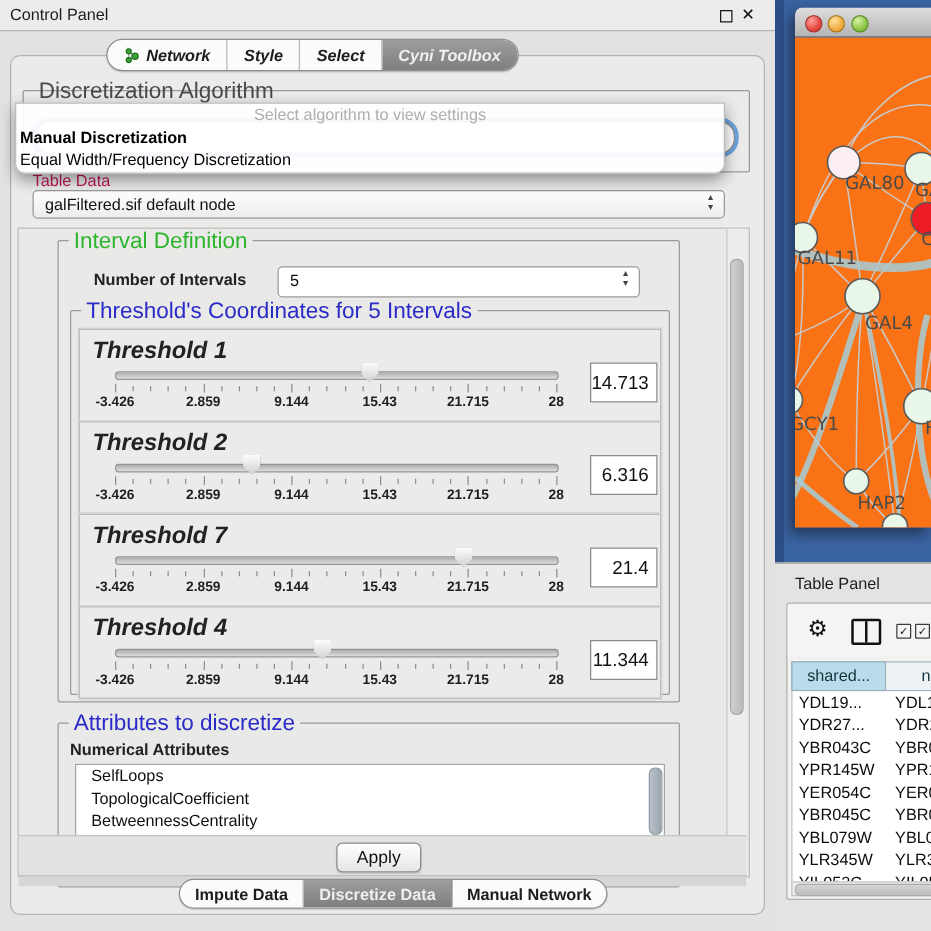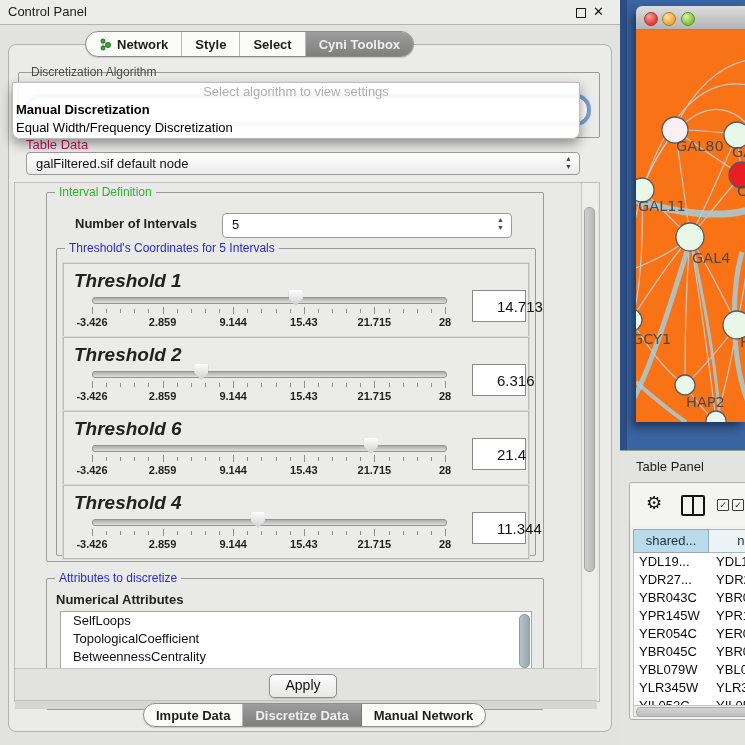--- a/index.html
+++ b/index.html
@@ -15,27 +15,27 @@
 
   .cp-body{left:8px;top:44px;width:602px;height:686px;background:#ebebea;border:1px solid #b2b2b2;border-radius:8px;}
 
   
   .seg{display:flex;height:24px;background:#fbfbfa;border:1px solid #8f8f8f;border-radius:13px;overflow:hidden;
        box-shadow:0 1px 1px rgba(0,0,0,.15);}
   .seg .tab{display:flex;align-items:center;gap:5px;padding:0 13px;font-size:13px;font-weight:600;color:#1d1d1d;
        border-right:1px solid #b9b9b9;cursor:default;white-space:nowrap;}
   .seg .tab:last-child{border-right:none;}
   .seg .tab.sel{background:linear-gradient(#9d9d9d,#7f7f7f);color:#efefef;border-right-color:#777;}
-  .tabbar{left:85px;top:31px;}
+  .tabbar{left:85px;top:31px;font-style:italic;}
   .bottombar{left:143px;top:703px;height:22px;}
   .bottombar .tab{padding:0 12px;}
 
   
   .group{border:1px solid #9a9a9a;border-radius:2px;}
-  .gtitle{position:absolute;top:-8px;left:8px;padding:0 4px;font-size:12px;background:#e9e9e8;line-height:15px;}
+  .gtitle{position:absolute;top:-8px;left:8px;padding:0 4px;font-size:18px;background:#e9e9e8;line-height:15px;}
   .gt-green{color:#2db52d;}
   .gt-blue{color:#2a2ac8;}
   .gt-gray{color:#4a4a4a;background:transparent;}
 
   .algo-group{left:18px;top:72px;width:580px;height:64px;background:#ebebea;}
   .algo-combo{left:28px;top:97px;width:558px;height:24px;background:#fff;border:1px solid #8a8a8a;border-radius:12px;
       box-shadow:0 0 0 3px rgba(88,149,220,.85);}
   .td-label{left:26px;top:137px;font-size:13px;color:#be185d;}
   .combo{background:linear-gradient(#ffffff,#ececec);border:1px solid #9a9a9a;border-radius:4px;
          font-size:13px;line-height:20px;color:#111;}
@@ -69,21 +69,21 @@
   .track{position:absolute;left:28px;top:33px;width:353px;height:5px;border-radius:3px;
          background:linear-gradient(#adadad,#dedede);border:1px solid #949494;}
   .thumb{position:absolute;top:26px;width:14px;height:16px;
          background:linear-gradient(#fdfdfd,#cfcfcf);
          clip-path:polygon(8% 0,92% 0,100% 10%,100% 55%,50% 100%,0 55%,0 10%);
          filter:drop-shadow(0 0 1px #777);}
   .tick{position:absolute;top:45px;width:1px;height:4px;background:#8e8e8e;}
   .tick.major{top:43px;height:7px;}
   .ticklab{position:absolute;top:52px;transform:translateX(-50%);font-size:11px;font-weight:bold;color:#1f1f1f;white-space:nowrap;}
   .vbox{position:absolute;left:408px;top:26px;width:54px;height:32px;background:#fff;border:1px solid #8a8a8a;
-        font-size:15px;line-height:32px;text-align:right;padding-right:6px;box-sizing:border-box;color:#111;padding-left:24px;}
+        font-size:15px;line-height:32px;text-align:right;padding-right:6px;box-sizing:border-box;color:#111;}
 
   .attr-group{left:46px;top:578px;width:496px;height:130px;}
   .attr-list-label{left:56px;top:592px;font-size:13px;font-weight:bold;}
   .attr-list{left:60px;top:611px;width:470px;height:57px;background:#fff;border:1px solid #a6a6a6;overflow:hidden;}
   .litem{padding-left:12px;font-size:13px;line-height:18px;color:#111;white-space:nowrap;}
   .attr-sb{position:absolute;right:1px;top:2px;width:9px;height:52px;border-radius:5px;
            background:linear-gradient(90deg,#b9c2ca,#9aa6b0);border:1px solid #8e9aa4;}
 
   .bottom-strip{left:15px;top:668px;width:582px;height:32px;background:#e2e2e0;border-top:1px solid #c4c4c3;}
   .bottom-inset{left:15px;top:700px;width:582px;height:8px;background:#d6d6d4;border-top:1px solid #c0c0bf;}
@@ -271,21 +271,21 @@
         <div class="tick major" style="left: 381px;"></div>
         <div class="ticklab" style="left: 28px;">-3.426</div>
         <div class="ticklab" style="left: 98.6px;">2.859</div>
         <div class="ticklab" style="left: 169.2px;">9.144</div>
         <div class="ticklab" style="left: 239.8px;">15.43</div>
         <div class="ticklab" style="left: 310.4px;">21.715</div>
         <div class="ticklab" style="left: 381px;">28</div>
         <div class="vbox">6.316</div>
       </div>
       <div class="throw" style="top: 162px;">
-        <div class="tlabel">Threshold 6</div>
+        <div class="tlabel">Threshold 7</div>
         <div class="track"></div>
         <div class="thumb" style="left: 299.864px;"></div>
         <div class="tick major" style="left: 28px;"></div>
         <div class="tick" style="left: 42.12px;"></div>
         <div class="tick" style="left: 56.24px;"></div>
         <div class="tick" style="left: 70.36px;"></div>
         <div class="tick" style="left: 84.48px;"></div>
         <div class="tick major" style="left: 98.6px;"></div>
         <div class="tick" style="left: 112.72px;"></div>
         <div class="tick" style="left: 126.84px;"></div>

